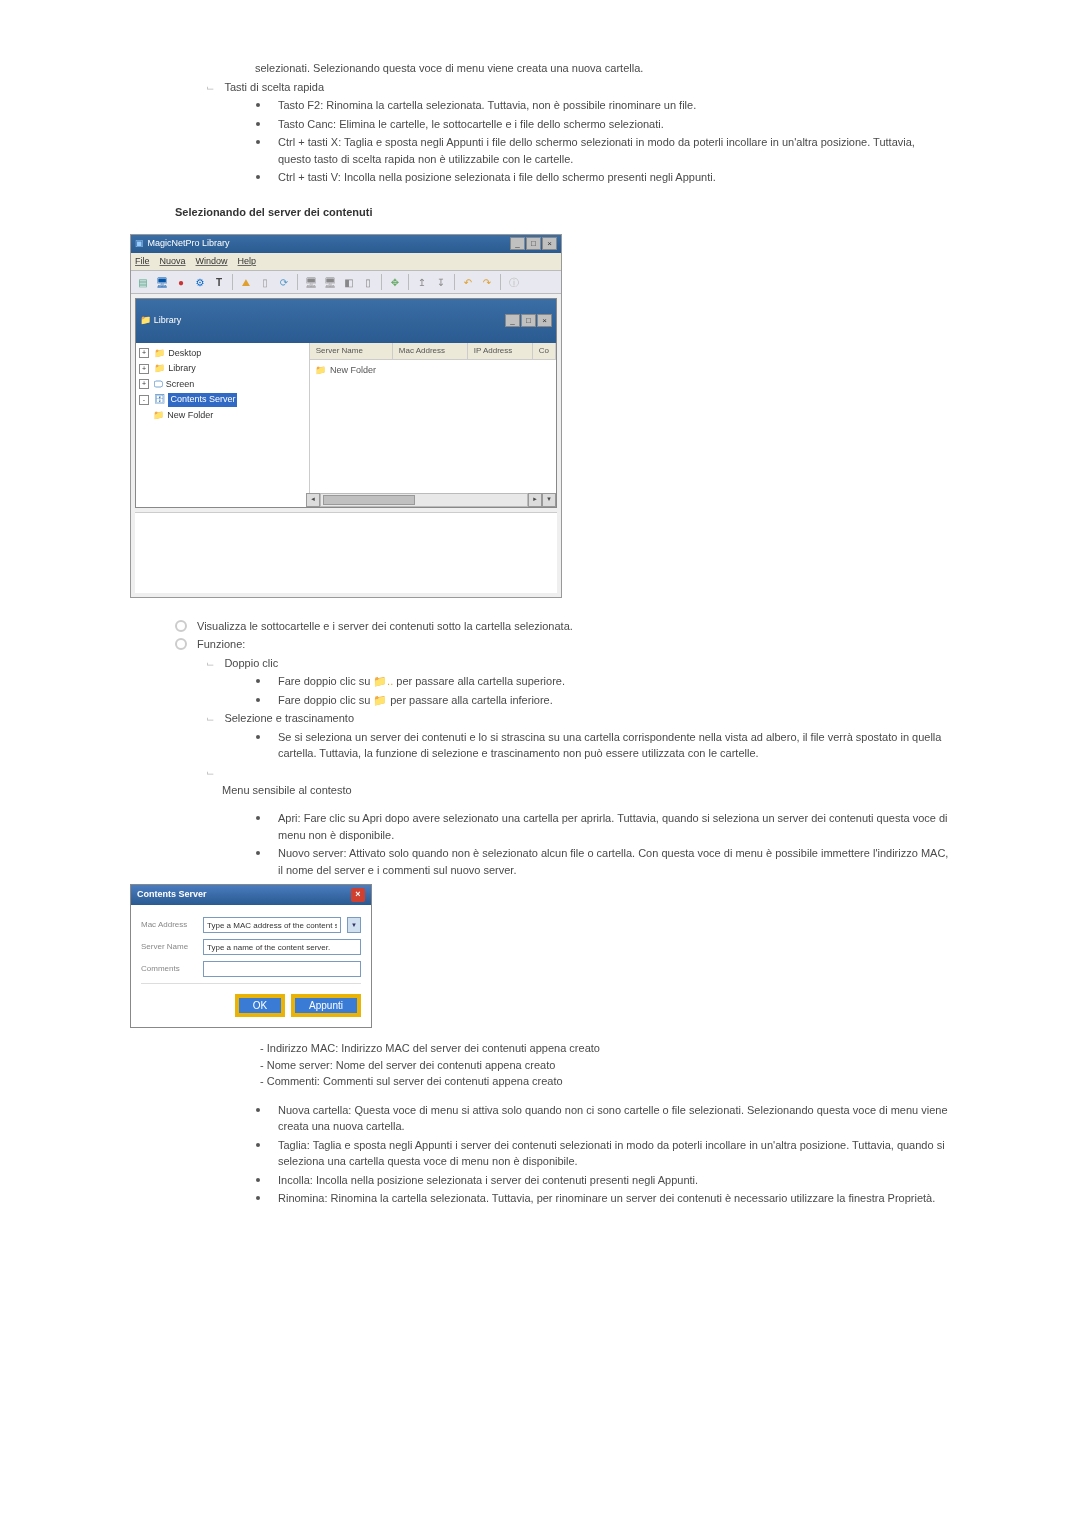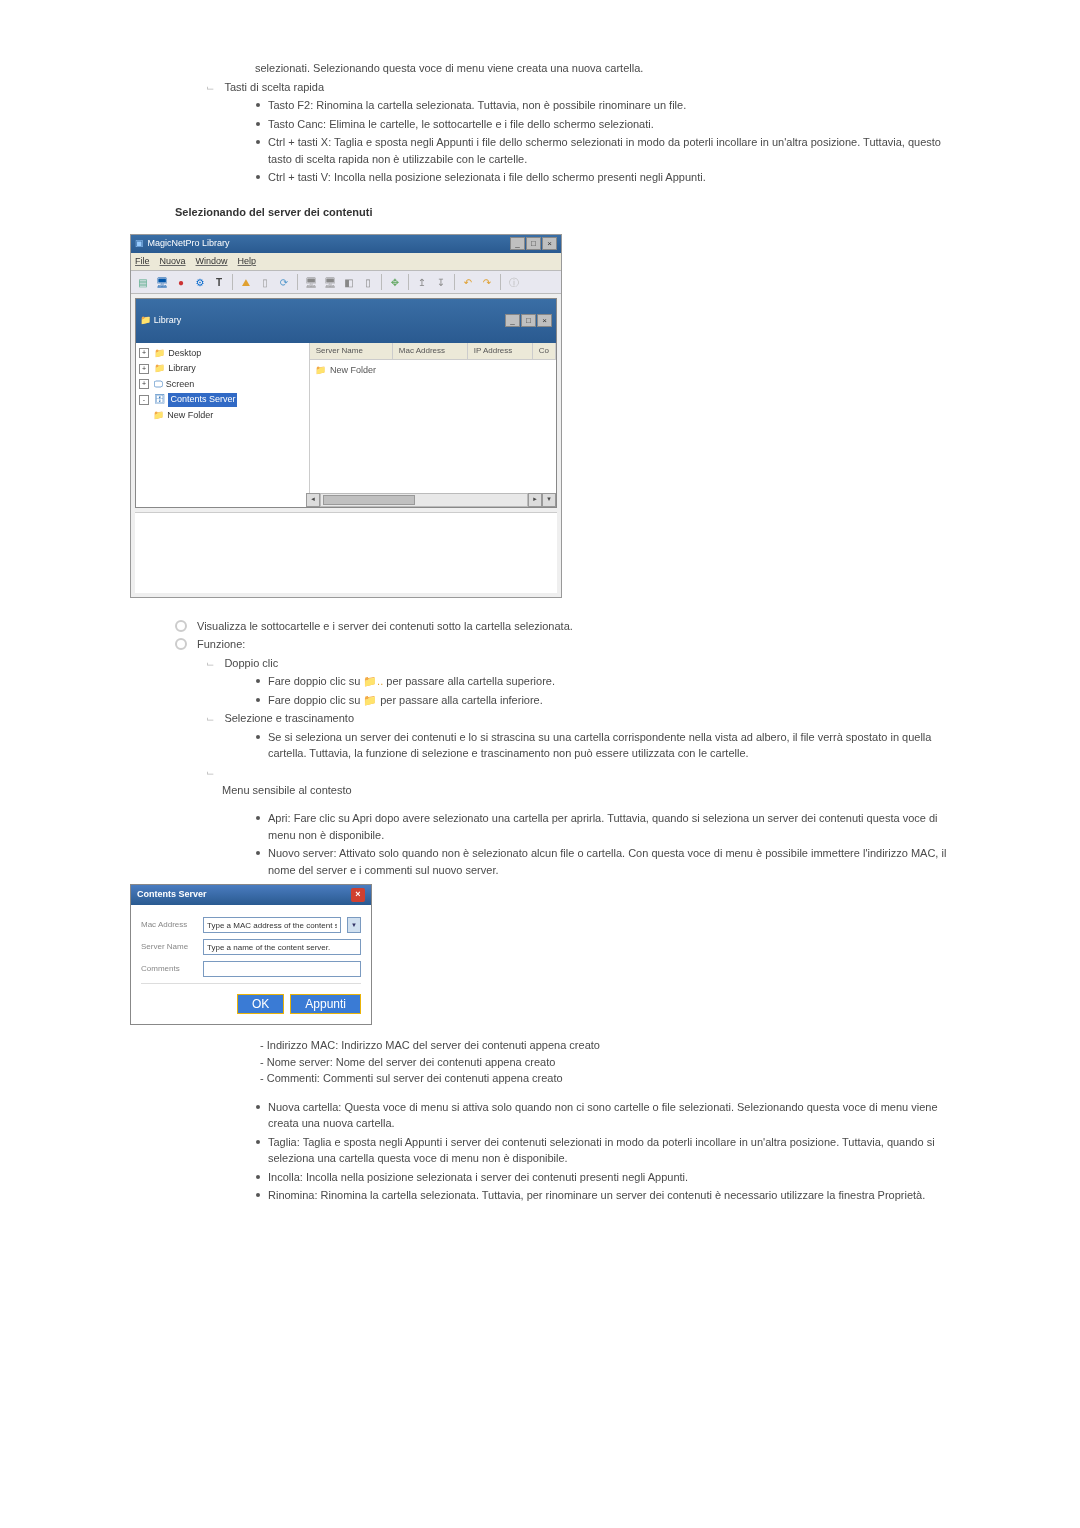--- a/index.html
+++ b/index.html
@@ -36,21 +36,21 @@
     margin-right: 10px; flex-shrink: 0; margin-top: 2px;
   }
   .section-title {
     font-weight: bold;
     color: #333;
     margin: 18px 0 14px 0;
   }
   .ind-0 { margin-left: 95px; }
   .ind-1 { margin-left: 45px; }
   .ind-2 { margin-left: 76px; }
-  .ind-3 { margin-left: 126px; }
+  .ind-3 { margin-left: 126px; gap: 10px; }
   .ind-4 { margin-left: 130px; }
   .text-cont { flex: 1; }
 
   
   .shot1 {
     width: 430px;
     margin: 8px 0 20px 0;
     border: 1px solid #999;
     background: #efefef;
     font-size: 9px;
@@ -134,22 +134,22 @@
     flex: 1; height: 14px; border: 1px solid #7a9ac0; font-size: 8px; padding: 0 3px;
     color: #333;
   }
   .dialog-combo {
     width: 12px; height: 14px; background: #d0e0f0; border: 1px solid #7a9ac0;
     display:inline-flex; align-items:center; justify-content:center; font-size:6px; color:#336;
   }
   .dialog-hr { border-top: 1px solid #ddd; margin: 6px 0; }
   .dialog-buttons { display:flex; justify-content:flex-end; gap:6px; padding: 4px 0 2px 0; }
   .dialog-btn {
-    background: #3a7bd5; color: #fff; border: 1px solid #eab308;
-    padding: 2px 14px; font-size: 12px;
+    background: #3a7bd5; color: #fff; border: 4px solid #eab308;
+    padding: 2px 14px; font-size: 10px;
   }
   .folder-ic { color: #e0a030; }
   .box-ic { display:inline-block; width:8px; height:8px; border:1px solid #888; margin-right:2px; text-align:center; line-height:7px; font-size:7px; }
 </style>
 </head>
 <body>
 
 <div class="page">
 
   <div class="ind-0" style="margin-left:125px;">

